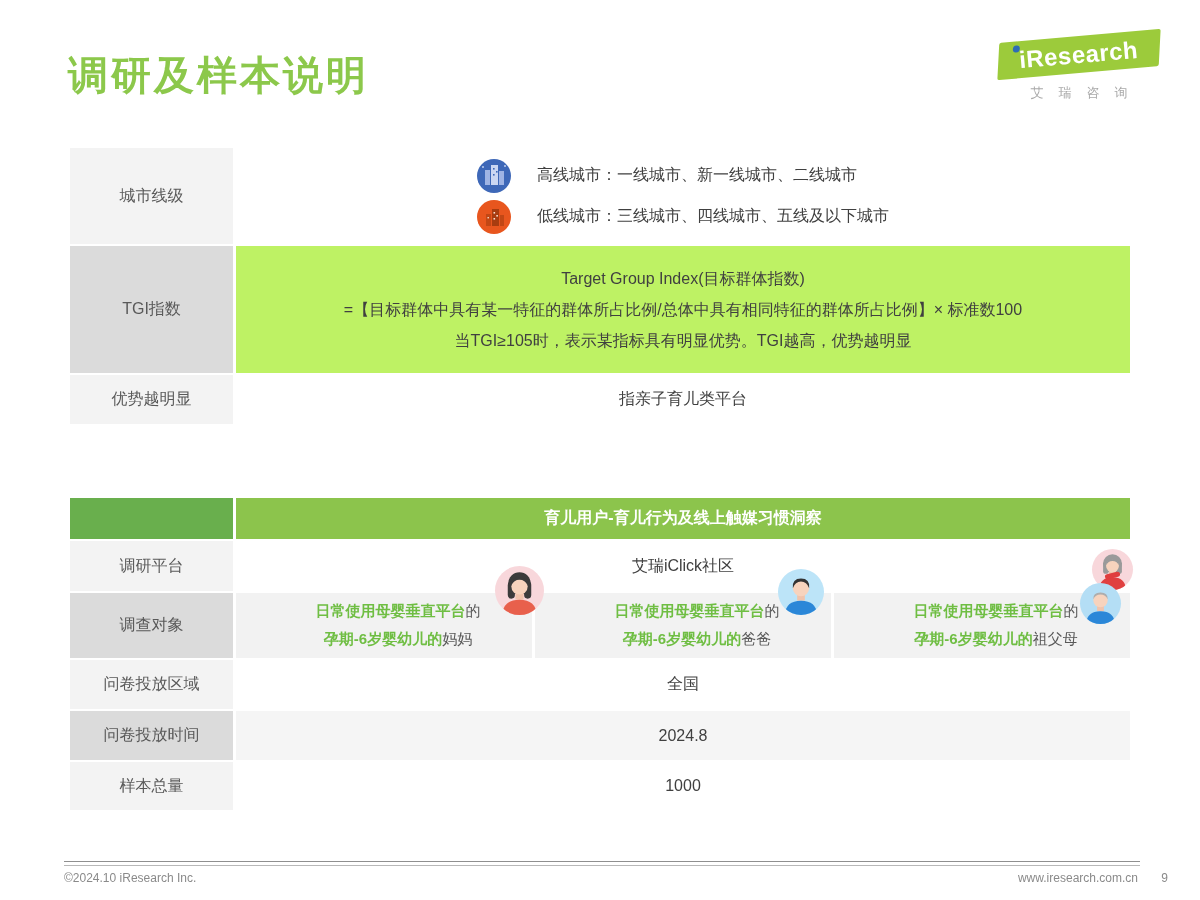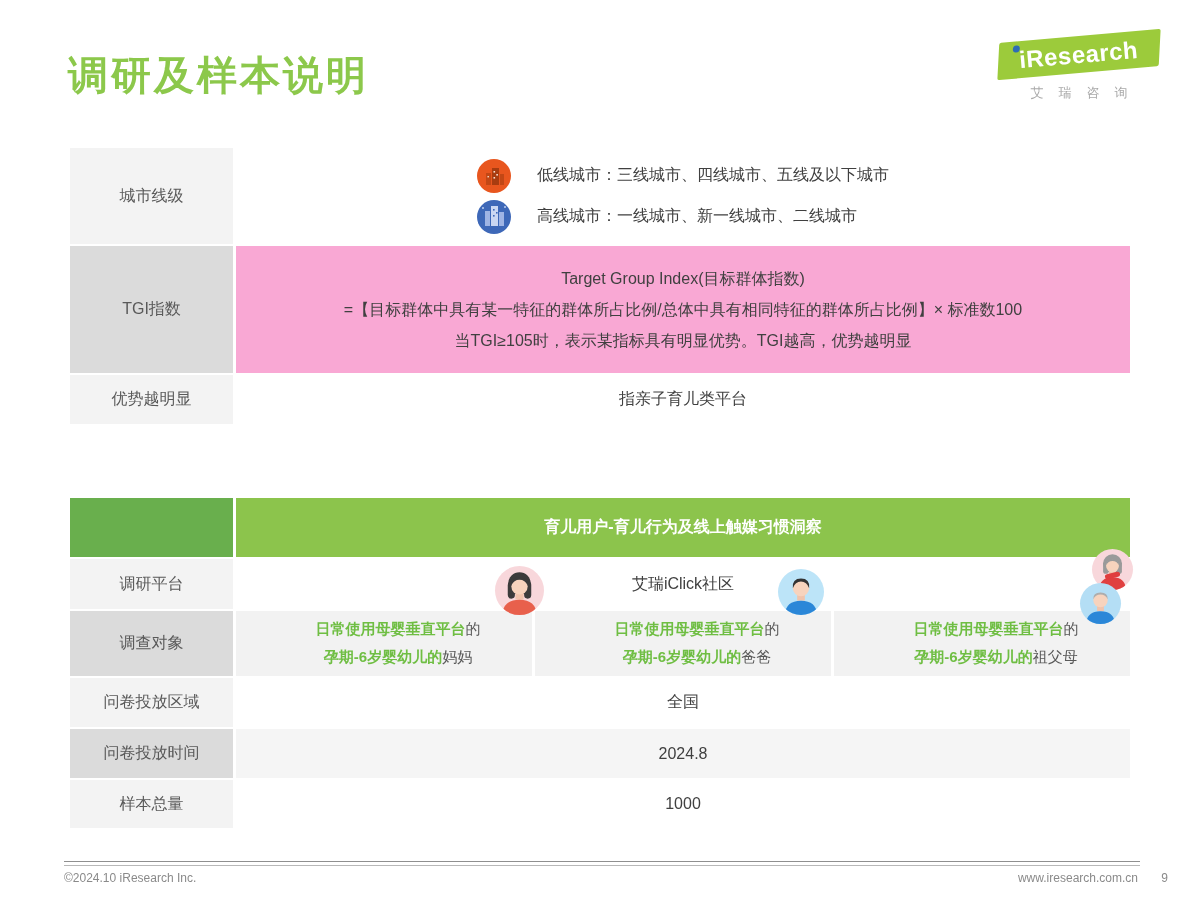--- a/index.html
+++ b/index.html
@@ -19,28 +19,28 @@
   
   .tbl{position:absolute;left:70px;width:1060px;}
   .t1{top:148px;}
   .t2{top:498px;}
   .row{display:grid;grid-template-columns:163px 1fr;gap:3px;margin-bottom:2px;}
   .cell{display:flex;align-items:center;justify-content:center;text-align:center;}
   .label{font-size:16px;color:#595959;}
   .bg-l1{background:#F3F3F3;}
   .bg-l2{background:#DBDBDB;}
   .bg-w{background:#FFFFFF;}
-  .bg-faint{background:#f9a8d4;}
+  .bg-faint{background:#bef264;}
   .bg-g{background:#F5F5F5;}
   .head-left{background:#69AF4D;}
   .head-right{background:#8CC44C;color:#fff;font-weight:700;font-size:16px;}
   .content{font-size:16px;color:#404040;}
 
   .h63{height:63px;} .h96{height:96px;} .h127{height:127px;} .h49{height:49px;}
-  .h43{height:59px;} .h50{height:50px;} .h65{height:65px;} .h48{height:48px;}
+  .h43{height:41px;} .h50{height:50px;} .h65{height:65px;} .h48{height:48px;}
 
   
   .city-block{display:flex;flex-direction:column;gap:7px;}
   .city-line{display:flex;align-items:center;gap:26px;}
   .city-icon{width:34px;height:34px;border-radius:50%;overflow:hidden;flex:0 0 34px;}
   .city-icon.high{background:#3E68B8;}
   .city-icon.low{background:#E8561E;}
   .city-icon svg{display:block;width:100%;height:100%;}
 
   
@@ -82,49 +82,49 @@
     </div>
     <div class="logo-sub">艾瑞咨询</div>
   </div>
 
   <div class="tbl t1">
 
     <div class="row">
       <div class="cell label bg-l1 h96">城市线级</div>
       <div class="cell content bg-w h96">
         <div class="city-block">
-          <div class="city-line">
-            <span class="city-icon low">
-              <svg viewBox="0 0 34 34">
-                <rect x="9" y="14" width="5" height="12" fill="#C24715"></rect>
-                <rect x="15" y="9" width="7" height="17" fill="#A83C10"></rect>
-                <rect x="23" y="15" width="4" height="11" fill="#C24715"></rect>
-                <rect x="16.5" y="12" width="1.6" height="1.6" fill="#F7E0D2"></rect>
-                <rect x="19.3" y="15" width="1.6" height="1.6" fill="#F7E0D2"></rect>
-                <rect x="16.5" y="18" width="1.6" height="1.6" fill="#F7E0D2"></rect>
-                <rect x="10.5" y="17" width="1.4" height="1.4" fill="#F7E0D2"></rect>
-              </svg>
-            </span>
-            <span>低线城市：三线城市、四线城市、五线及以下城市</span>
-          </div>
           <div class="city-line">
             <span class="city-icon high">
               <svg viewBox="0 0 34 34">
                 <rect x="8" y="11" width="5" height="15" fill="#9FB4E4"></rect>
                 <rect x="14" y="6" width="7" height="20" fill="#CBD7F2"></rect>
                 <rect x="22" y="12" width="5" height="14" fill="#9FB4E4"></rect>
                 <rect x="16" y="9" width="1.6" height="1.6" fill="#3E68B8"></rect>
                 <rect x="19" y="12" width="1.6" height="1.6" fill="#3E68B8"></rect>
                 <rect x="16" y="15" width="1.6" height="1.6" fill="#3E68B8"></rect>
                 <circle cx="6" cy="8" r="1" fill="#BFD0F0"></circle>
                 <circle cx="28" cy="7" r="1" fill="#BFD0F0"></circle>
               </svg>
             </span>
             <span>高线城市：一线城市、新一线城市、二线城市</span>
           </div>
+          <div class="city-line">
+            <span class="city-icon low">
+              <svg viewBox="0 0 34 34">
+                <rect x="9" y="14" width="5" height="12" fill="#C24715"></rect>
+                <rect x="15" y="9" width="7" height="17" fill="#A83C10"></rect>
+                <rect x="23" y="15" width="4" height="11" fill="#C24715"></rect>
+                <rect x="16.5" y="12" width="1.6" height="1.6" fill="#F7E0D2"></rect>
+                <rect x="19.3" y="15" width="1.6" height="1.6" fill="#F7E0D2"></rect>
+                <rect x="16.5" y="18" width="1.6" height="1.6" fill="#F7E0D2"></rect>
+                <rect x="10.5" y="17" width="1.4" height="1.4" fill="#F7E0D2"></rect>
+              </svg>
+            </span>
+            <span>低线城市：三线城市、四线城市、五线及以下城市</span>
+          </div>
         </div>
       </div>
     </div>
 
     <div class="row">
       <div class="cell label bg-l2 h127">TGI指数</div>
       <div class="cell content bg-faint h127">
         <div class="tgi-lines">
           <p>Target Group Index(目标群体指数)</p>
           <p>=【目标群体中具有某一特征的群体所占比例/总体中具有相同特征的群体所占比例】× 标准数100</p>

